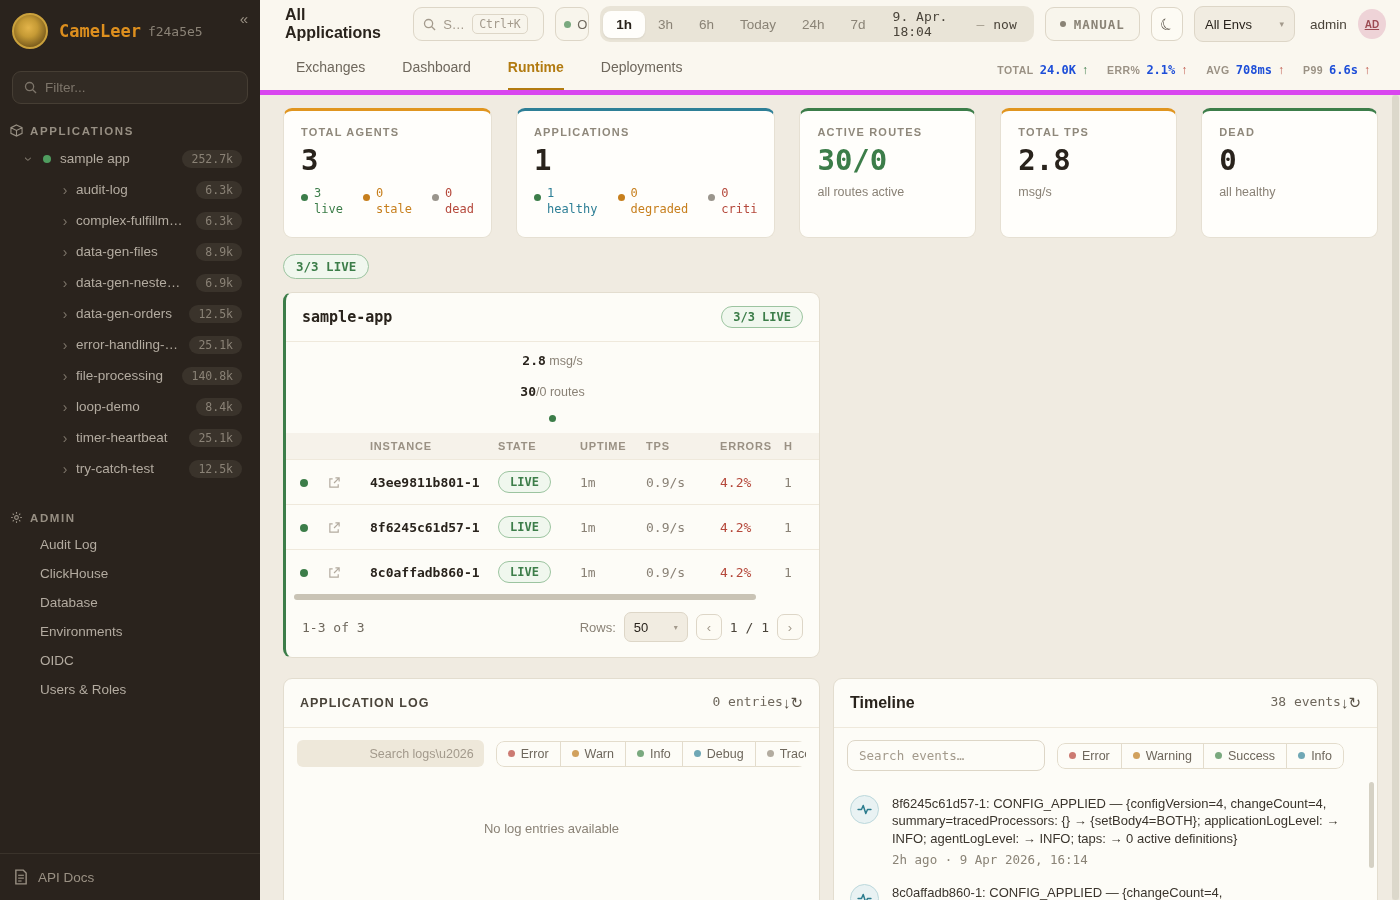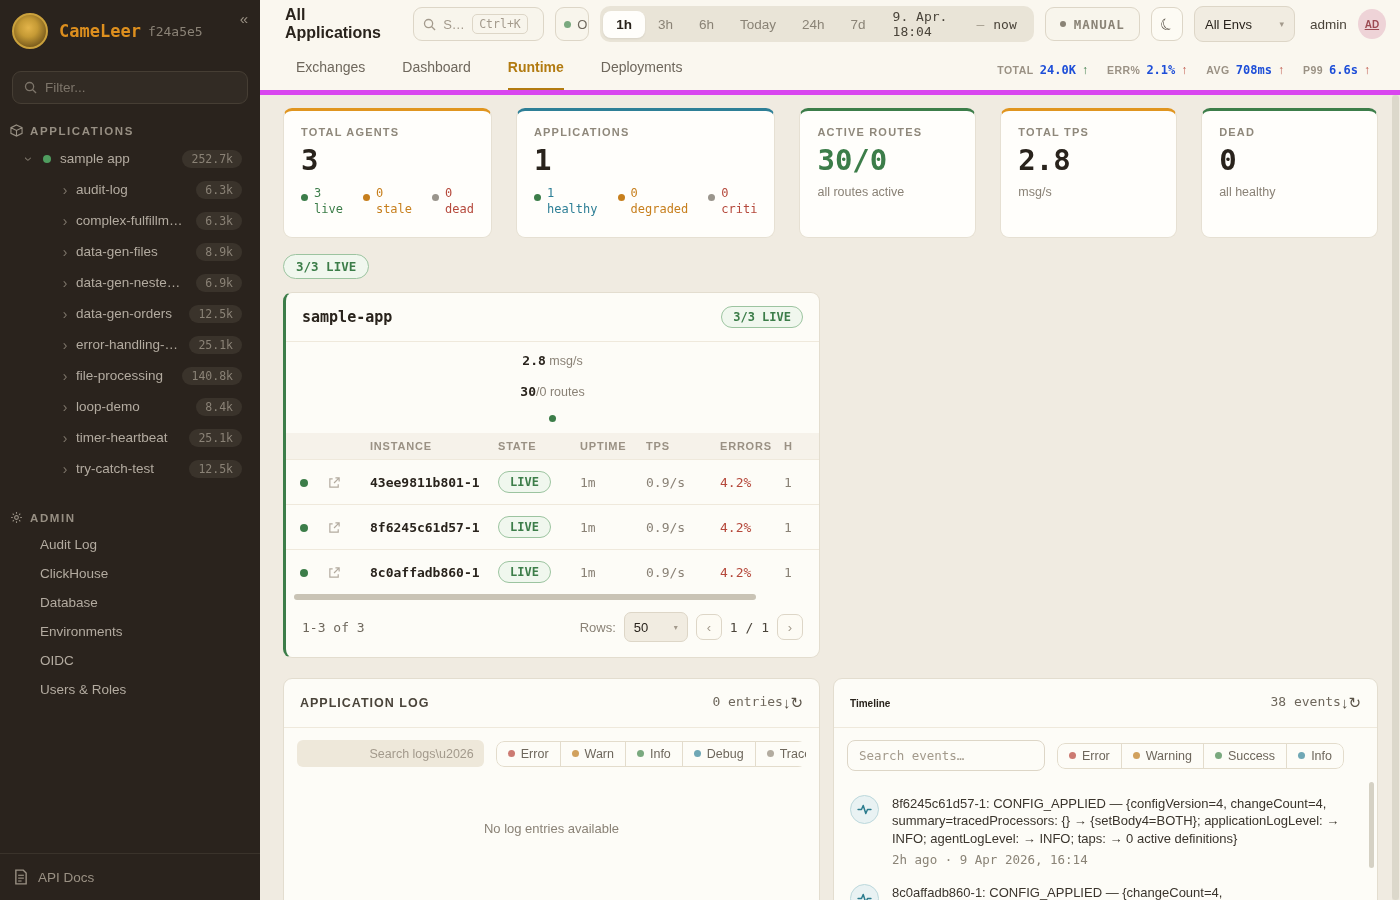--- a/index.html
+++ b/index.html
@@ -133,21 +133,21 @@
     color:#a39a8c; display:flex; align-items:center; justify-content:center; font-size:13px; cursor:pointer; }
   .pag-page { font-family:"DejaVu Sans Mono",monospace; font-size:13px; color:#4a443a; }
 
   
   .bottom { display:flex; gap:13px; margin-top:20px; height:305px; }
   .panel { background:#fdfcf7; border:1px solid #e3ddcf; border-radius:9px; overflow:hidden; position:relative; }
   .panel.log { width:537px; }
   .panel.tl { flex:1; }
   .p-header { display:flex; align-items:center; padding:15px 16px; border-bottom:1px solid #efe9dc; }
   .p-title-caps { font-size:12.5px; font-weight:bold; letter-spacing:1px; color:#4a443a; }
-  .p-title { font-size:10px; font-weight:bold; color:#29231c; }
+  .p-title { font-size:16px; font-weight:bold; color:#29231c; }
   .p-right { margin-left:auto; display:flex; align-items:flex-start; }
   .p-count { font-family:"DejaVu Sans Mono",monospace; font-size:13px; color:#6e675c; }
   .p-icon { color:#5a5348; font-size:15px; cursor:pointer; }
   .p-filters { display:flex; align-items:center; gap:12px; padding:12px 13px; }
   .log-search { width:196px; height:27px; background:#eee8da; border:none; border-radius:6px; padding:0 10px;
     font-size:12.5px; color:#6e675c; font-family:"Liberation Sans",sans-serif; outline:none;text-align:right; }
   .log-search::placeholder { color:#a39a8c; }
   .tl-search { width:198px; height:31px; background:#fdfcf7; border:1px solid #ddd6c7; border-radius:8px; padding:0 11px;
     font-family:"DejaVu Sans Mono",monospace; font-size:12.5px; color:#6e675c; outline:none; }
   .tl-search::placeholder { color:#a39a8c; }

